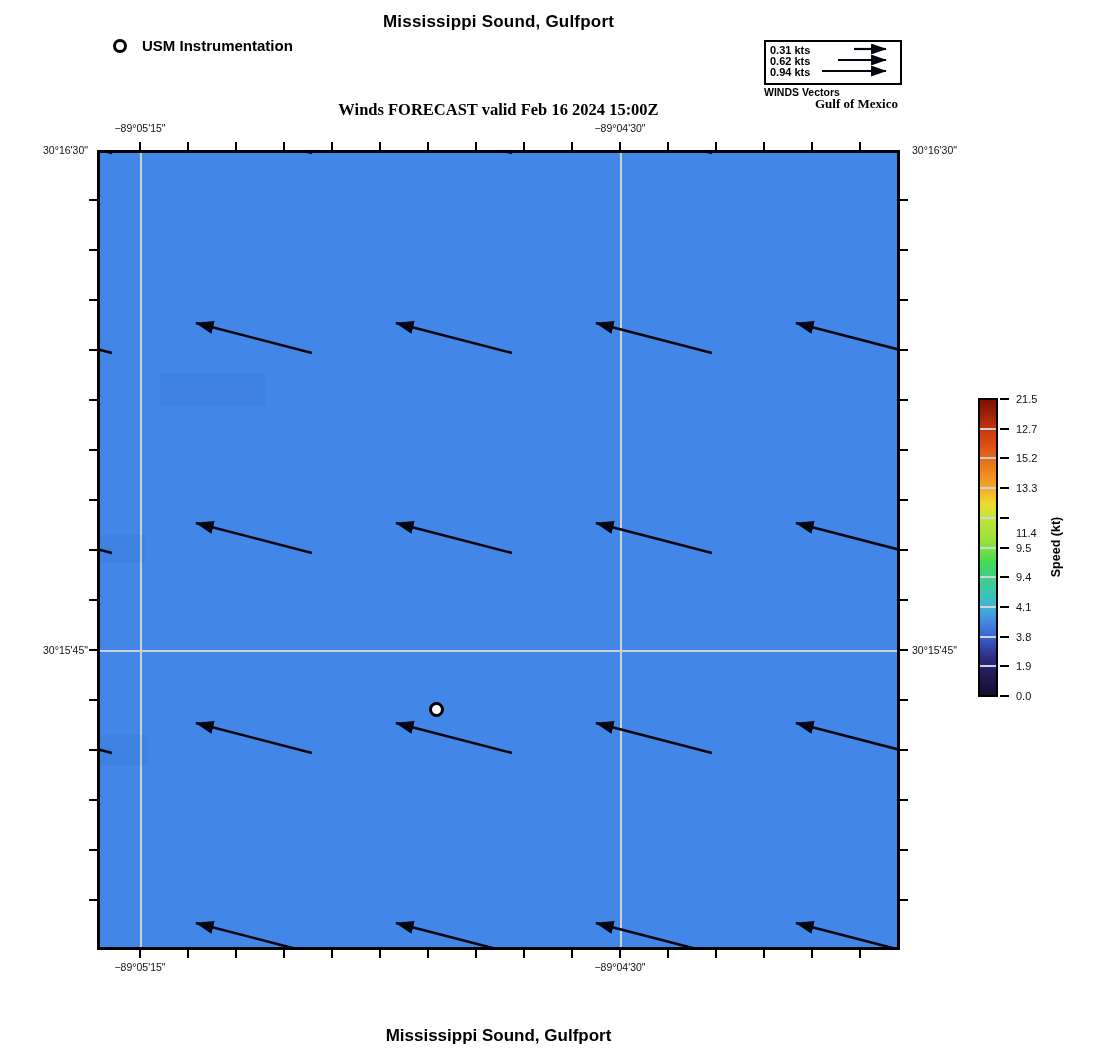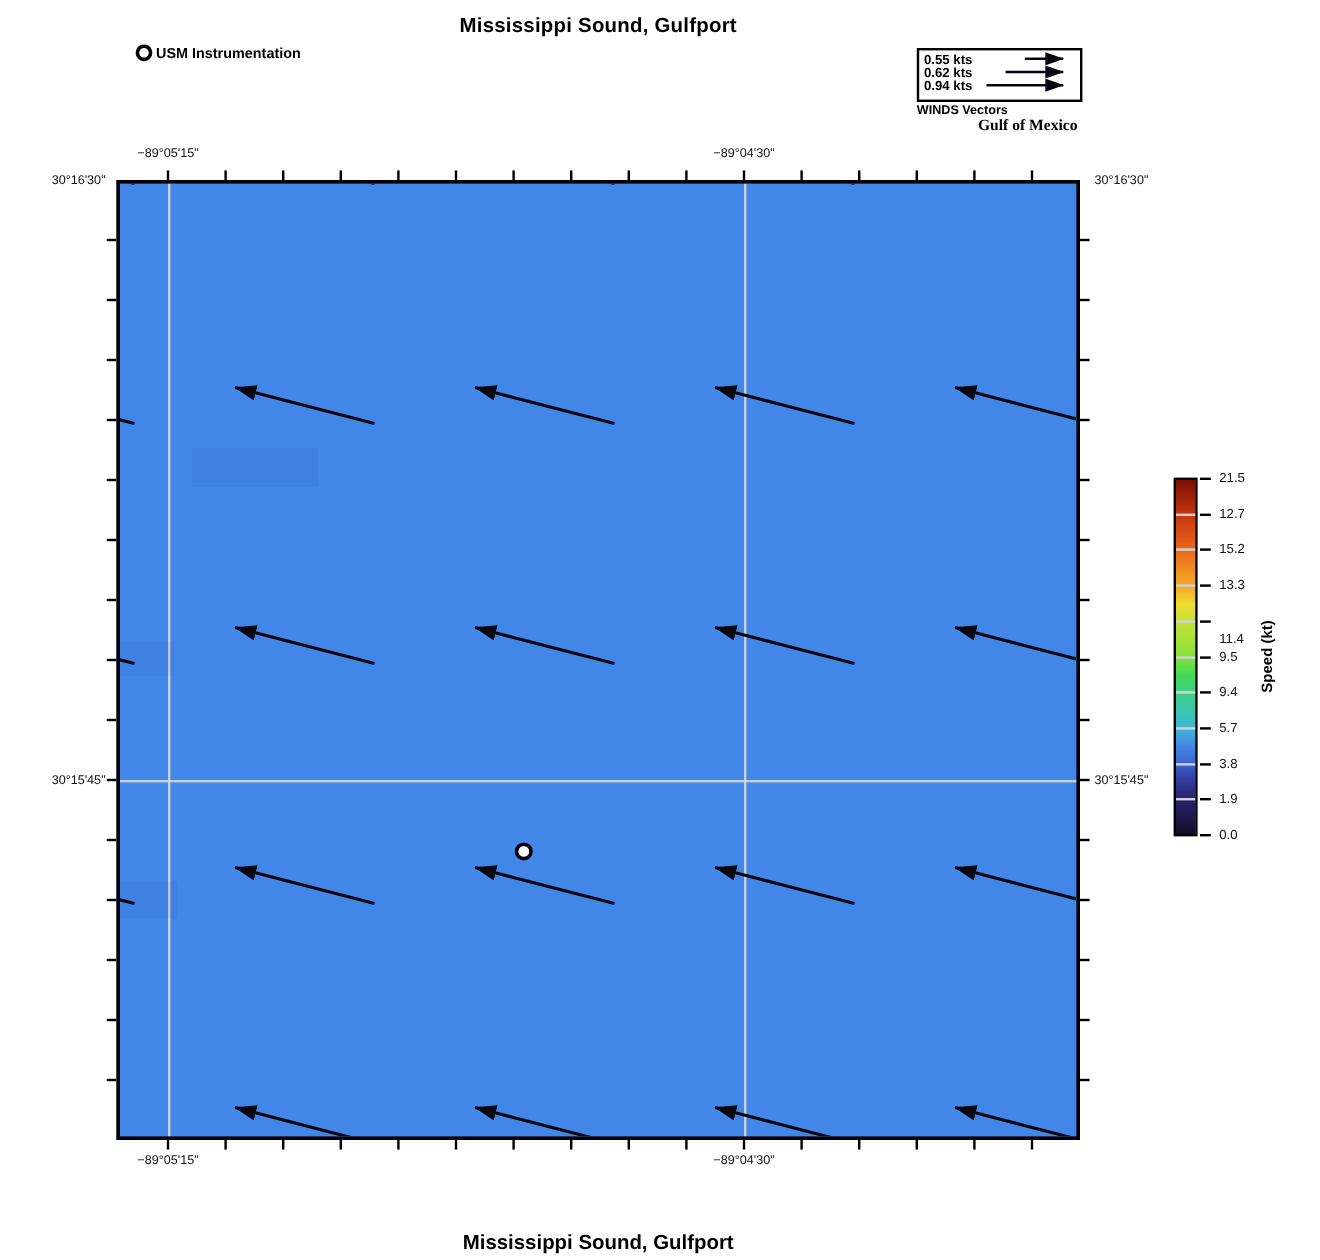--- a/index.html
+++ b/index.html
@@ -5,21 +5,21 @@
   html,body{margin:0;padding:0;background:#ffffff;}
   .page{position:relative;width:1100px;height:1050px;background:#ffffff;overflow:hidden;
         font-family:"Liberation Sans",sans-serif;color:#000;}
   .abs{position:absolute;}
   .map-center{left:97px;width:803px;text-align:center;}
   .top-title{top:12px;font-size:17px;font-weight:bold;letter-spacing:.2px;}
   .subtitle{top:100px;font-size:16.5px;font-weight:bold;font-family:"Liberation Serif",serif;}
   .bottom-title{top:1026px;font-size:17px;font-weight:bold;}
   .usm-legend{left:113px;top:37px;display:flex;align-items:center;}
   .usm-circle{width:8px;height:8px;border:3px solid #000;border-radius:50%;background:#fff;}
-  .usm-label{margin-left:3px;font-size:12px;font-weight:bold;}
+  .usm-label{margin-left:15px;font-size:15px;font-weight:bold;}
   .vec-box{left:764px;top:40px;width:134px;height:41px;border:2.5px solid #000;background:#fff;}
   .vec-row{position:absolute;left:4px;font-size:11px;font-weight:bold;line-height:11px;}
   .vec-svg{position:absolute;left:0;top:0;}
   .winds-caption{left:764px;top:86px;font-size:10.5px;font-weight:bold;}
   .gulf-label{right:202px;top:96px;font-size:13px;font-weight:bold;font-family:"Liberation Serif",serif;}
   .map-frame{left:97px;top:150px;width:803px;height:800px;border:3px solid #000;
              background:#4287e8;overflow:hidden;box-sizing:border-box;}
   .gridline-v{position:absolute;top:0;width:2px;height:794px;background:#c9d0da;}
   .gridline-h{position:absolute;left:0;height:2px;width:797px;background:#c9d0da;}
   .patch{position:absolute;background:rgba(10,20,70,0.05);}
@@ -48,40 +48,41 @@
 <div class="page">
 
   <div class="abs map-center top-title">Mississippi Sound, Gulfport</div>
 
   <div class="abs usm-legend">
     <span class="usm-circle"></span>
     <span class="usm-label">USM Instrumentation</span>
   </div>
 
   <div class="abs vec-box">
-    <div class="vec-row" style="top:3px">0.55 kts</div>
+    <div class="vec-row" style="top:3px">0.31 kts</div>
     <div class="vec-row" style="top:14px">0.62 kts</div>
     <div class="vec-row" style="top:25px">0.94 kts</div>
     <svg class="vec-svg" width="129" height="36">
       <defs>
         <marker id="ah2" viewBox="0 0 10 7" refX="9.5" refY="3.5" markerWidth="7.2" markerHeight="5" orient="auto">
           <path d="M0,0 L10,3.5 L0,7 Z" fill="#05060f"></path>
         </marker>
       </defs>
       <g stroke="#05060f" stroke-width="2.2">
         <line x1="88" y1="7" x2="120" y2="7" marker-end="url(#ah2)"></line>
         <line x1="72" y1="18" x2="120" y2="18" marker-end="url(#ah2)"></line>
         <line x1="56" y1="29" x2="120" y2="29" marker-end="url(#ah2)"></line>
       </g>
     </svg>
   </div>
 
   <div class="abs winds-caption">WINDS Vectors</div>
   <div class="abs gulf-label">Gulf of Mexico</div>
 
+  <div class="abs map-center subtitle">Winds FORECAST valid Feb 16 2024 15:00Z</div>
 
   <div class="abs map-frame">
     <div class="gridline-v" style="left:40px"></div>
     <div class="gridline-v" style="left:520px"></div>
     <div class="gridline-h" style="top:497px"></div>
     <div class="patch" style="left:60px;top:220px;width:105px;height:33px"></div>
     <div class="patch" style="left:0;top:382px;width:45px;height:28px"></div>
     <div class="patch" style="left:0;top:582px;width:48px;height:30px"></div>
     <svg class="vectors" width="797" height="794">
       <defs>
@@ -212,21 +213,21 @@
       <div class="abs cbar-ticklabel" style="top:458px">15.2</div>
       <div class="tick" style="left:1000px;top:487px;width:9px;height:2px"></div>
       <div class="abs cbar-ticklabel" style="top:488px">13.3</div>
       <div class="tick" style="left:1000px;top:517px;width:9px;height:2px"></div>
       <div class="abs cbar-ticklabel" style="top:533px">11.4</div>
       <div class="tick" style="left:1000px;top:547px;width:9px;height:2px"></div>
       <div class="abs cbar-ticklabel" style="top:548px">9.5</div>
       <div class="tick" style="left:1000px;top:576px;width:9px;height:2px"></div>
       <div class="abs cbar-ticklabel" style="top:577px">9.4</div>
       <div class="tick" style="left:1000px;top:606px;width:9px;height:2px"></div>
-      <div class="abs cbar-ticklabel" style="top:607px">5.7</div>
+      <div class="abs cbar-ticklabel" style="top:607px">4.1</div>
       <div class="tick" style="left:1000px;top:636px;width:9px;height:2px"></div>
       <div class="abs cbar-ticklabel" style="top:637px">3.8</div>
       <div class="tick" style="left:1000px;top:665px;width:9px;height:2px"></div>
       <div class="abs cbar-ticklabel" style="top:666px">1.9</div>
       <div class="tick" style="left:1000px;top:695px;width:9px;height:2px"></div>
       <div class="abs cbar-ticklabel" style="top:696px">0.0</div>
     </div>
   <div class="abs cbar-title">Speed (kt)</div>
 
   <div class="abs map-center bottom-title">Mississippi Sound, Gulfport</div>

